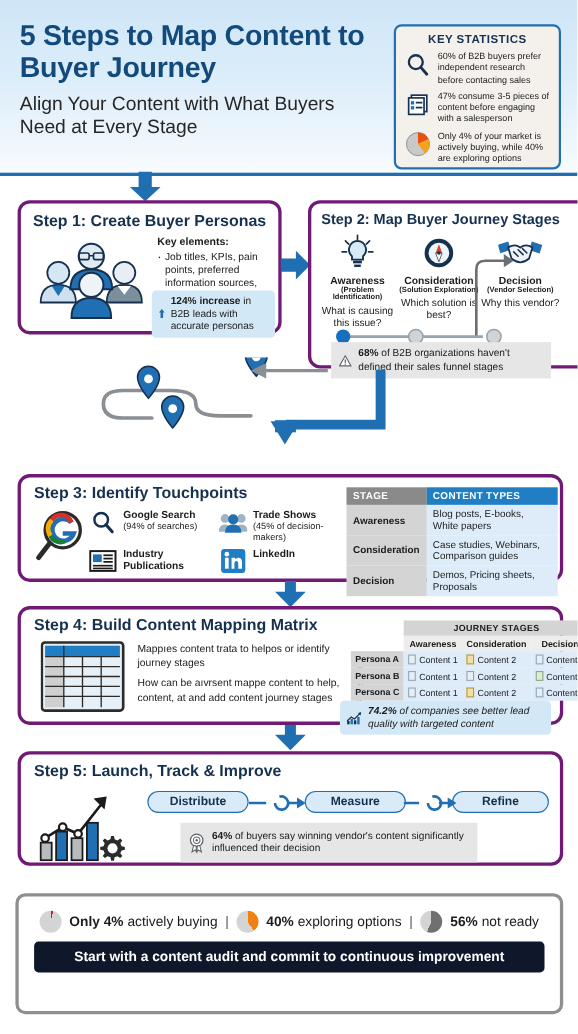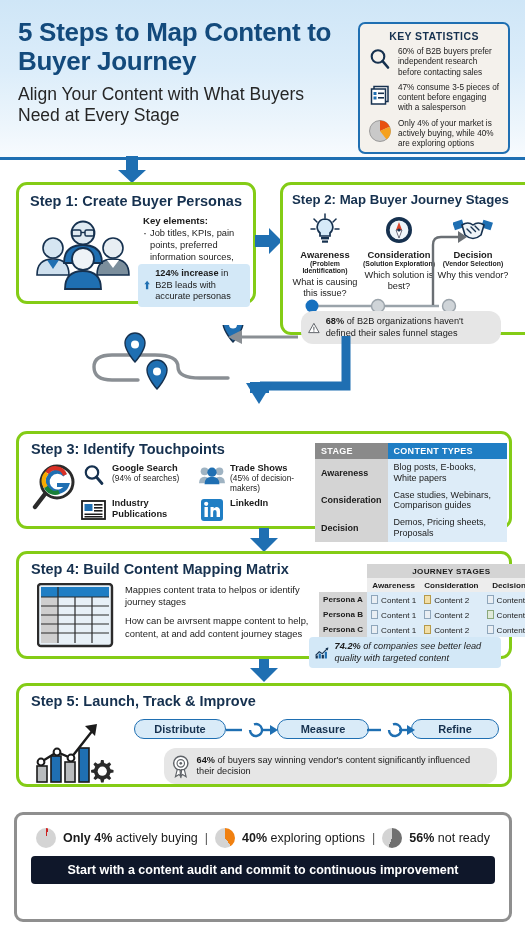--- a/index.html
+++ b/index.html
@@ -56,21 +56,21 @@
   }
   .stat-row { display: flex; align-items: flex-start; gap: 5px; margin-bottom: 4px; }
   .stat-ico { width: 26px; min-width: 26px; height: 26px; display:flex; align-items:center; justify-content:center; }
   .stat-txt { font-size: 8.2px; line-height: 1.25; color: #1b1b1b; padding-top: 1px; }
   .stat-txt b { font-weight: normal; }
 
   
   .card {
     position: absolute;
     background: #ffffff;
-    border: 3px solid #84cc16;
+    border: 3px solid #701a75;
     border-radius: 11px;
   }
   .step-title {
     font-size: 14.5px;
     font-weight: bold;
     color: #16314f;
   }
 
   
   #step1 { left: 16px; top: 182px; width: 240px; height: 122px; }
@@ -94,21 +94,21 @@
   #step2 .step-title { position:absolute; left:9px; top:7px; font-size: 13.2px; }
   .stages { position:absolute; left:5px; top:27px; width:222px; display:flex; }
   .stage { flex:1; text-align:center; }
   .stage-ico { height: 34px; display:flex; align-items:flex-end; justify-content:center; }
   .stage-name { font-size: 9.4px; font-weight: bold; margin-top: 3px; }
   .stage-sub { font-size: 6.9px; font-weight: bold; margin-top: 0px; }
   .stage-q { font-size: 9.2px; line-height: 1.2; margin-top: 3px; }
   .callout-grey {
     position:absolute;
     background:#e6e6e6;
-    border-radius: 12px;
+    border-radius: 0;
     display:flex; align-items:center; gap:6px;
     padding: 5px 7px;
   }
   .callout-grey .ctext { font-size: 9.2px; line-height: 1.25; }
 
   
   #step3 { left: 16px; top: 431px; width: 496px; height: 98px; }
   #step3 .step-title { position:absolute; left:12px; top:7px; }
   .tp-grid { position:absolute; left:62px; top:28px; width:230px; }
   .tp-row { display:flex; gap: 6px; margin-bottom: 4px; }
@@ -604,21 +604,21 @@
     <line x1="35" y1="8" x2="45" y2="8" stroke="#1f6fb2" stroke-width="2.4"></line>
     <polygon points="44,3 52,8 44,13" fill="#1f6fb2"></polygon>
   </svg>
   <svg style="position:absolute;left:348px;top:36px;" width="48" height="16">
     <line x1="0" y1="8" x2="14" y2="8" stroke="#1f6fb2" stroke-width="2.4"></line>
     <path d="M22 8 a6 6 0 1 0 4 -5.6" fill="none" stroke="#1f6fb2" stroke-width="2.4"></path>
     <line x1="32" y1="8" x2="41" y2="8" stroke="#1f6fb2" stroke-width="2.4"></line>
     <polygon points="40,3 48,8 40,13" fill="#1f6fb2"></polygon>
   </svg>
 
-  <div class="callout-grey" style="left:145px; top:62px; width:333px;">
+  <div class="callout-grey" style="left:145px; top:62px; width:270px;">
     <svg width="22" height="26" viewBox="0 0 22 26">
       <circle cx="11" cy="10" r="8" fill="#ffffff" stroke="#5f6368" stroke-width="1.6"></circle>
       <circle cx="11" cy="10" r="4.2" fill="none" stroke="#5f6368" stroke-width="1.3"></circle>
       <circle cx="11" cy="10" r="1.5" fill="#5f6368"></circle>
       <path d="M7 17 l-2 8 l4 -2.5 l2 2.5 l-1 -8 z" fill="#ffffff" stroke="#5f6368" stroke-width="1.3"></path>
       <path d="M15 17 l2 8 l-4 -2.5 l-2 2.5 l1 -8 z" fill="#ffffff" stroke="#5f6368" stroke-width="1.3"></path>
     </svg>
     <div class="ctext">
       <b>64%</b><span> of buyers say winning vendor's content significantly influenced their decision</span>
     </div>

